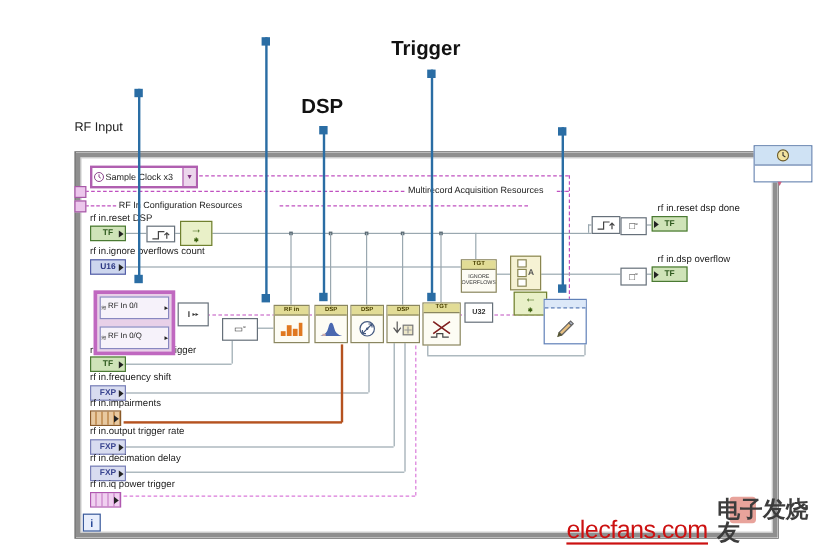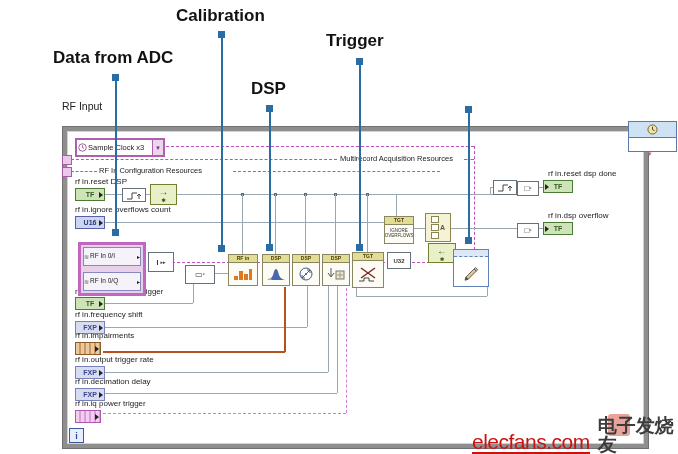--- a/index.html
+++ b/index.html
@@ -326,26 +326,24 @@
       <span style="font-size:6px;">°</span>
   </div>
 
   <div class="lbl" style="left:548px;top:170px;">rf in.reset dsp done</div>
   <div class="term tf arrL" style="left:543px;top:180px;">TF</div>
   <div class="lbl" style="left:548px;top:212px;">rf in.dsp overflow</div>
   <div class="term tf arrL" style="left:543px;top:222px;">TF</div>
 
   <div class="iter">i</div>
 
-  <div class="ctext" style="left:53px;top:48px;">Data from ADC</div>
   <div class="cl" style="left:115px;top:74px;height:159px;"></div>
   <div class="csq" style="left:112px;top:74px;"></div>
   <div class="csq" style="left:112px;top:229px;"></div>
 
-  <div class="ctext" style="left:176px;top:6px;">Calibration</div>
   <div class="cl" style="left:221px;top:31px;height:219px;"></div>
   <div class="csq" style="left:218px;top:31px;"></div>
   <div class="csq" style="left:218px;top:245px;"></div>
 
   <div class="ctext" style="left:251px;top:79px;">DSP</div>
   <div class="cl" style="left:269px;top:105px;height:145px;"></div>
   <div class="csq" style="left:266px;top:105px;"></div>
   <div class="csq" style="left:266px;top:244px;"></div>
 
   <div class="ctext" style="left:326px;top:31px;">Trigger</div>

